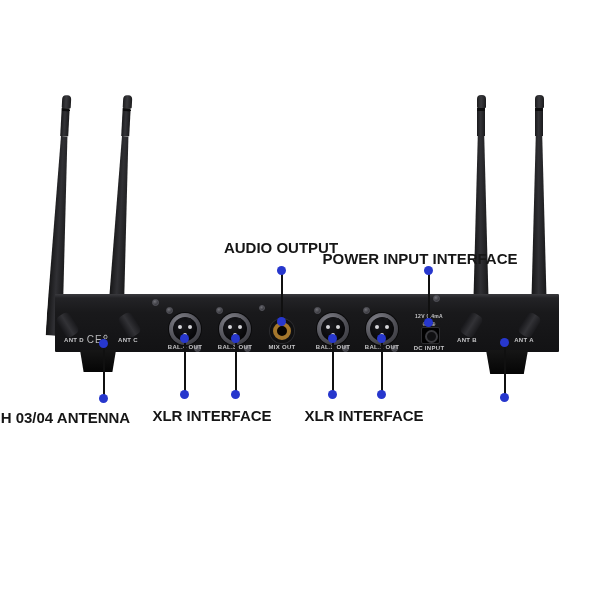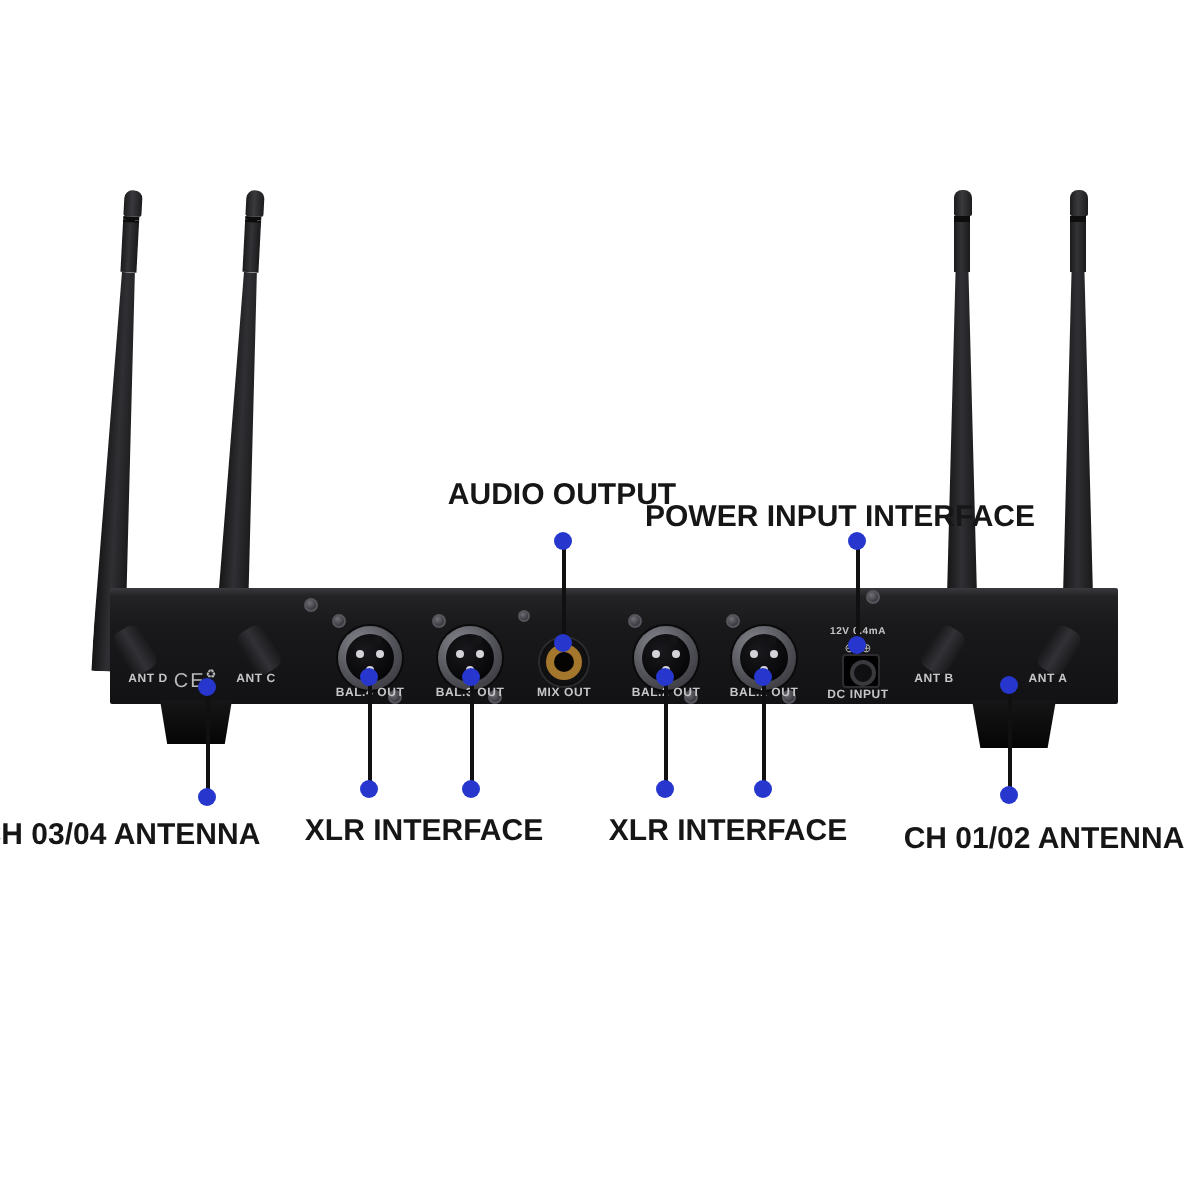--- a/index.html
+++ b/index.html
@@ -175,21 +175,20 @@
       <div class="dc-hole"></div>
     </div>
     <span class="tiny" style="left:429px;top:345px;">DC INPUT</span>
   </div>
 
   <span class="callout-label" style="left:281px;top:239px;">AUDIO OUTPUT</span>
   <span class="callout-label" style="left:420px;top:250px;">POWER INPUT INTERFACE</span>
   <span class="callout-label" style="left:60px;top:409px;">CH 03/04 ANTENNA</span>
   <span class="callout-label" style="left:212px;top:407px;">XLR INTERFACE</span>
   <span class="callout-label" style="left:364px;top:407px;">XLR INTERFACE</span>
-  <span class="callout-label" style="left:522px;top:411px;">CH 01/02 ANTENNA</span>
 
   <div class="cline" style="left:281px;top:274px;height:48px;"></div>
   <div class="cline" style="left:428px;top:274px;height:49px;"></div>
   <div class="cline" style="left:103px;top:347px;height:52px;"></div>
   <div class="cline" style="left:184px;top:342px;height:53px;"></div>
   <div class="cline" style="left:235px;top:342px;height:53px;"></div>
   <div class="cline" style="left:332px;top:342px;height:53px;"></div>
   <div class="cline" style="left:381px;top:342px;height:53px;"></div>
   <div class="cline" style="left:504px;top:346px;height:52px;"></div>
 

